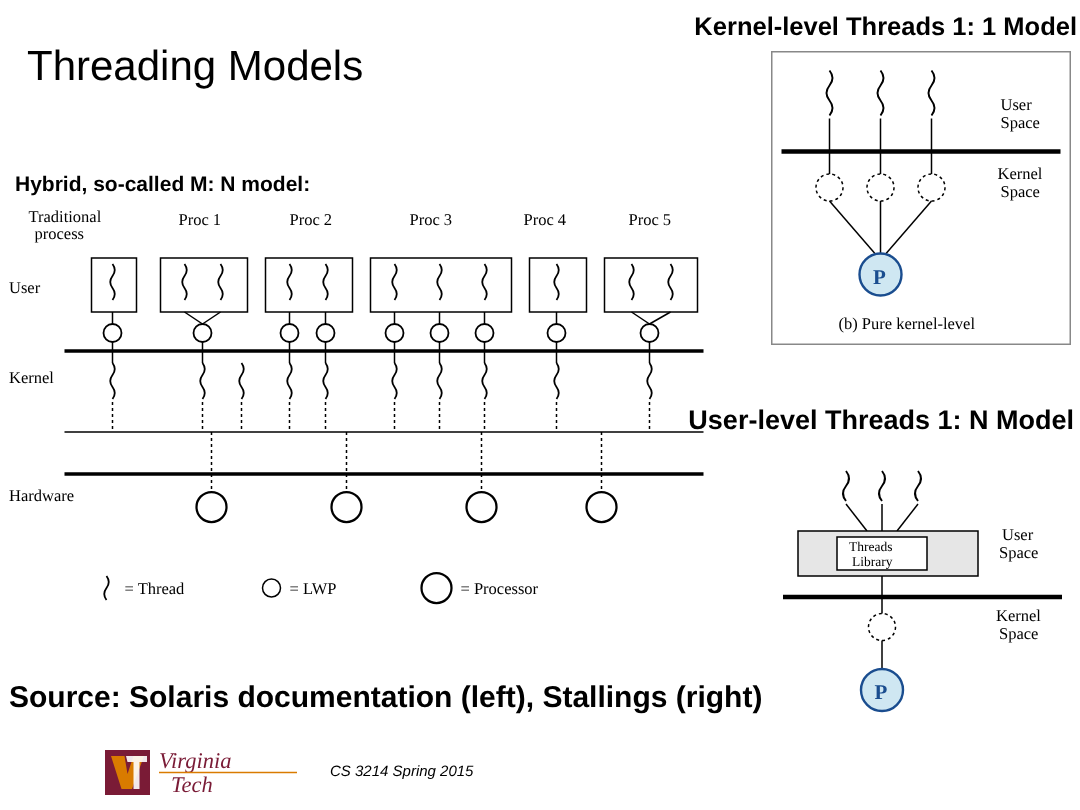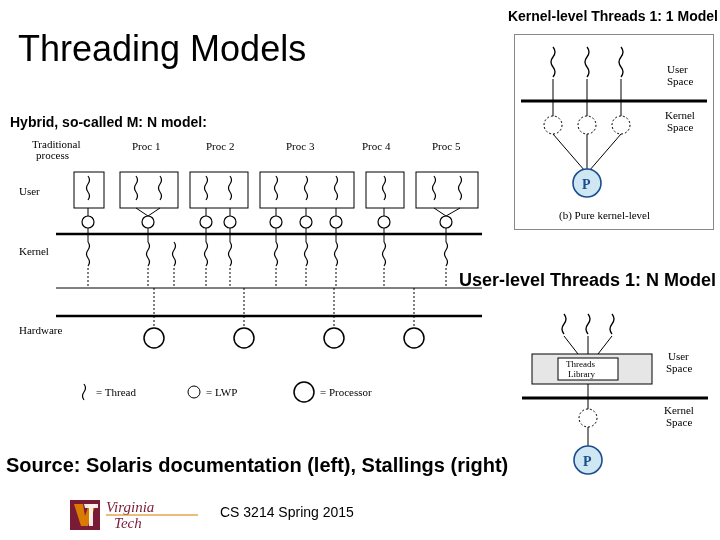--- a/index.html
+++ b/index.html
@@ -8,42 +8,42 @@
     height: 540px;
     font-family: Arial, Helvetica, sans-serif;
     background: #fff;
     position: relative;
     overflow: hidden;
   }
   .top-right-header {
     position: absolute;
     top: 8px;
     right: 2px;
-    font-size: 14px;
+    font-size: 17px;
     font-weight: bold;
   }
   .main-title {
     position: absolute;
     top: 28px;
     left: 18px;
-    font-size: 36px;
+    font-size: 28px;
     font-weight: normal;
   }
   .subtitle {
     position: absolute;
     top: 114px;
     left: 10px;
     font-size: 14px;
     font-weight: bold;
   }
   
   .mn-diagram {
     position: absolute;
     top: 138px;
-    left: 14px;
+    left: 1px;
     width: 476px;
     height: 270px;
   }
   
   .kl-diagram {
     position: absolute;
     top: 34px;
     right: 6px;
     width: 200px;
     height: 196px;
@@ -64,24 +64,25 @@
     height: 180px;
   }
   .source-line {
     position: absolute;
     top: 454px;
     left: 6px;
     font-size: 20px;
     font-weight: bold;
   }
   .footer-text {
-    font-size: 14px;
+    font-size: 10px;
     position: absolute;
     bottom: 20px;
     left: 220px;
+    font-style: italic;
   }
   .vt-logo {
     position: absolute;
     bottom: 6px;
     left: 58px;
     width: 130px;
     height: 40px;
     margin-left: 12px;
   }
   text.serif { font-family: "Times New Roman", serif; }

